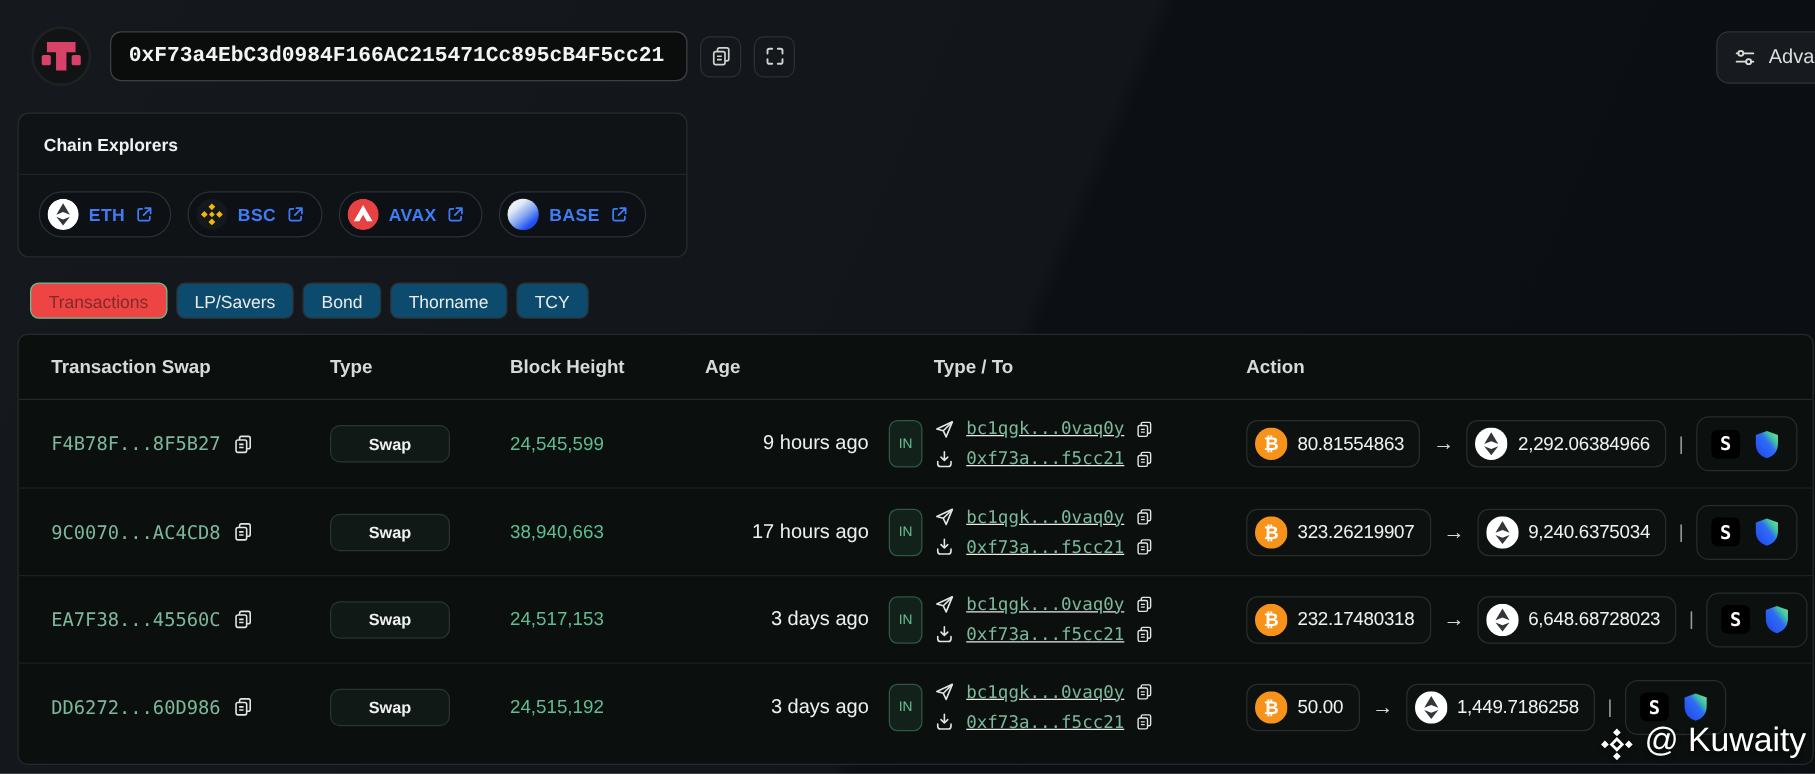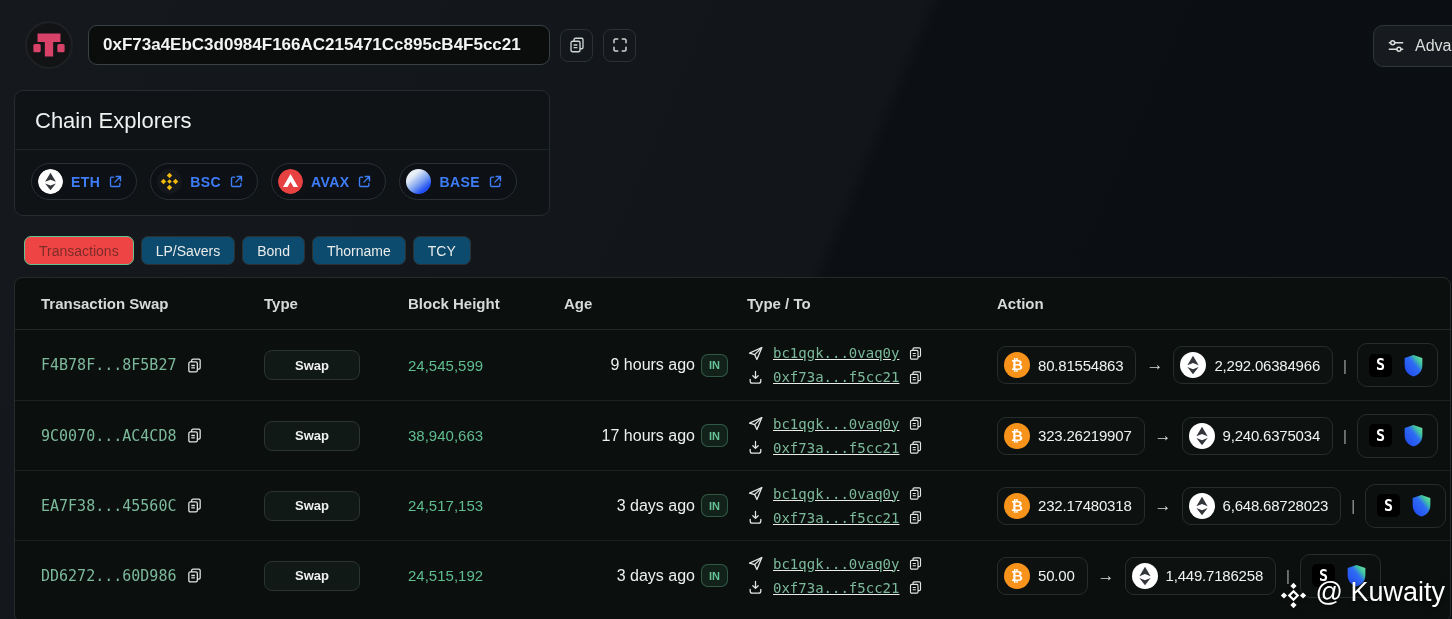--- a/index.html
+++ b/index.html
@@ -15,40 +15,40 @@
     --panel-border:#252b2a; --pill-border:#272d2c;
   }
   svg { display:block; }
 
   
   .topbar { display:flex; align-items:center; height:90px; padding:0 0 0 24px; position:relative; }
   .app-logo { width:50px; height:50px; margin-right:14px; flex:0 0 auto; }
   .addr-input {
     width:462px; height:40px; background:#0a0d0c; border:1px solid #3a4145; border-radius:9px;
     color:#f2f4f3; font-size:17px; font-weight:bold; padding:0 14px;
-    font-family:Liberation Sans, sans-serif; outline:none;
+    font-family:Liberation Mono, monospace; outline:none;
   }
   .icon-btn {
     width:33px; height:33px; margin-left:10px; border-radius:8px; border:1px solid #2b3134;
     background:#14181c; color:#cfd5d2; display:flex; align-items:center; justify-content:center; cursor:pointer;
   }
   .icon-btn svg { width:18px; height:18px; }
   .advanced-btn {
     position:absolute; left:1373px; top:25px; height:42px; width:200px;
     display:flex; align-items:center; gap:9px; padding:0 12px;
     background:#171b20; border:1px solid #2e3539; border-radius:10px;
     color:#d9dedb; font-size:16px; cursor:pointer; white-space:nowrap;
   }
   .advanced-btn svg { width:20px; height:20px; flex:0 0 auto; }
 
   
   .chain-panel {
     margin-left:14px; width:536px; background:#0f1316; border:1px solid #262b2f; border-radius:9px;
   }
-  .chain-panel .title { font-size:22px; font-weight:normal; padding:17px 20px 15px 20px; color:#eef1ef; }
+  .chain-panel .title { font-size:14px; font-weight:bold; padding:17px 20px 15px 20px; color:#eef1ef; }
   .chain-panel .divider { height:1px; background:#1e2327; }
   .chain-row { display:flex; gap:13px; padding:13px 16px 15px 16px; }
   .chain-pill {
     display:flex; align-items:center; gap:8px; height:37px; padding:0 13px 0 6px;
     border:1px solid #2a3034; border-radius:19px; background:#0d1115; cursor:pointer; text-decoration:none;
   }
   .chain-pill .coin { width:25px; height:25px; border-radius:50%; flex:0 0 auto; }
   .chain-pill .lbl { color:var(--blue); font-size:14px; font-weight:bold; letter-spacing:.4px; }
   .chain-pill .ext { color:var(--blue); }
   .chain-pill .ext svg { width:15px; height:15px; }
@@ -80,23 +80,23 @@
   .copy svg { width:17px; height:17px; }
 
   .swap-pill {
     width:96px; height:30px; display:flex; align-items:center; justify-content:center;
     background:#111916; border:1px solid #2b3431; border-radius:8px;
     color:#eef1ef; font-size:13px; font-weight:bold; font-family:"Liberation Sans", sans-serif; cursor:pointer;
   }
   .block { color:var(--block); font-size:15px; }
   .age { color:#eef0ef; font-size:16px;text-align:right; }
   .in-badge {
-    width:27px; height:23px; margin-left:6px; display:flex; align-items:center; justify-content:center;
+    width:27px; height:38px; margin-left:16px; display:flex; align-items:center; justify-content:center;
     background:rgba(101,194,148,.1); border:1px solid rgba(101,194,148,.35); border-radius:7px;
-    color:var(--green); font-size:11px; font-weight:bold;
+    color:var(--green); font-size:11px; font-weight:normal;
   }
   .fromto { display:flex; flex-direction:column; gap:7px;text-decoration:underline; }
   .addr-line { display:flex; align-items:center; gap:9px; color:#e3e6e4; }
   .addr-line svg.dir { width:17px; height:17px; flex:0 0 auto; }
   .addr { font-family:"DejaVu Sans Mono", monospace; font-size:14px; color:var(--hash); }
   .addr-line .copy svg { width:15px; height:15px; }
 
   .action-cell { display:flex; align-items:center; gap:10px; }
   .asset-pill {
     display:flex; align-items:center; gap:8px; height:38px; padding:0 12px 0 6px;

